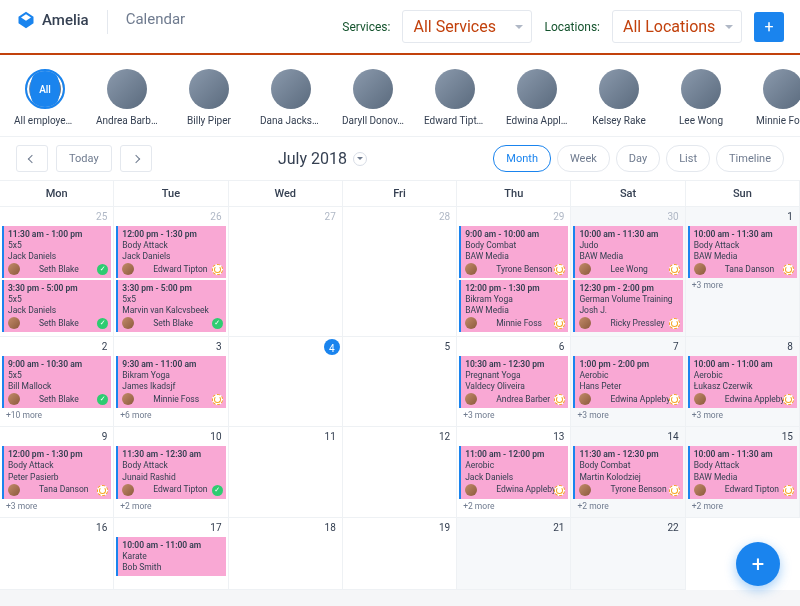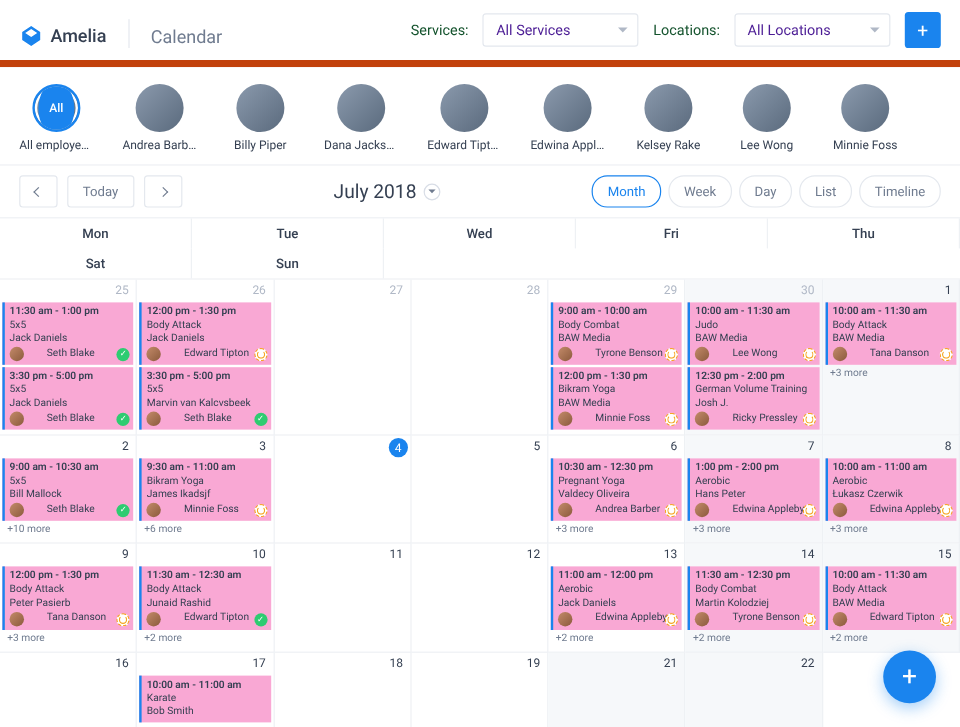--- a/index.html
+++ b/index.html
@@ -1,45 +1,45 @@
 <!DOCTYPE html>
 <html><head>
 <meta charset="utf-8">
 <style>
 *{box-sizing:border-box;margin:0;padding:0;font-family:-apple-system,BlinkMacSystemFont,"Segoe UI",Roboto,sans-serif}
 body{background:#f5f6f8;color:#354052;font-size:12px;width:800px;overflow:hidden}
-.header{background:#fff;display:flex;align-items:flex-end;padding:10px 16px;border-bottom:6px solid #c2410c}
+.header{background:#fff;display:flex;align-items:flex-start;padding:10px 16px;border-bottom:2px solid #c2410c}
 .logo{display:flex;align-items:center;gap:6px;font-size:15px;font-weight:500;color:#354052}
 .logo svg{width:20px;height:20px}
 .divider{width:1px;height:24px;background:#e4e8ee;margin:0 18px}
 .header-title{font-size:15px;color:#6f7b8f}
 .header-right{margin-left:auto;display:flex;align-items:center;gap:12px}
 .filter-label{font-size:12px;color:#14532d}
-.select{border:1px solid #e4e8ee;border-radius:3px;padding:6px 24px 6px 10px;font-size:12px;color:#4c1d95;background:#fff;position:relative;min-width:130px}
+.select{border:1px solid #e4e8ee;border-radius:3px;padding:6px 24px 6px 10px;font-size:16px;color:#c2410c;background:#fff;position:relative;min-width:130px}
 .select::after{content:"";position:absolute;right:8px;top:50%;transform:translateY(-50%);border-left:4px solid transparent;border-right:4px solid transparent;border-top:4px solid #b0b8c6}
 .add-btn{width:30px;height:30px;background:#1a84ee;border-radius:3px;display:flex;align-items:center;justify-content:center;color:#fff;font-size:16px;cursor:pointer}
 .employees{background:#fff;padding:14px 16px 10px;display:flex;gap:24px;overflow:hidden}
 .emp{display:flex;flex-direction:column;align-items:center;gap:6px;min-width:58px;cursor:pointer}
 .emp-avatar{width:40px;height:40px;border-radius:50%;background:linear-gradient(135deg,#8b9aad,#5a6a7d);display:flex;align-items:center;justify-content:center;color:#fff;font-size:10px;font-weight:500;position:relative;overflow:hidden}
 .emp.active .emp-avatar{border:2px solid #1a84ee;box-shadow:0 0 0 2px #fff inset}
 .emp.active .emp-avatar-inner{width:30px;height:45px;border-radius:50%;background:#1a84ee;display:flex;align-items:center;justify-content:center}
 .emp-name{font-size:10px;color:#354052;text-align:center;white-space:nowrap;max-width:62px;overflow:hidden;text-overflow:ellipsis}
 .toolbar{background:#fff;padding:8px 16px;display:flex;align-items:center;border-top:1px solid #eef1f4}
 .nav-btns{display:flex;gap:8px}
 .nav-btn{border:1px solid #e4e8ee;background:#fff;border-radius:3px;padding:6px 12px;font-size:11px;color:#6f7b8f;cursor:pointer;display:flex;align-items:center}
 .chev{display:inline-block;width:6px;height:6px;border-top:1.5px solid #6f7b8f;border-right:1.5px solid #6f7b8f}
 .chev.left{transform:rotate(-135deg)}
 .chev.right{transform:rotate(45deg)}
 .month-label{margin:0 auto;font-size:16px;color:#354052;display:flex;align-items:center;gap:6px}
 .month-label .dd{width:14px;height:14px;border-radius:50%;border:1px solid #d8dde6;display:flex;align-items:center;justify-content:center}
 .view-btns{display:flex;gap:6px}
 .view-btn{border:1px solid #e4e8ee;background:#fff;border-radius:13px;padding:6px 12px;font-size:11px;color:#6f7b8f;cursor:pointer}
 .view-btn.active{color:#1a84ee;border-color:#1a84ee}
 .calendar{background:#fff;width:100%}
-.cal-head{display:grid;grid-template-columns:repeat(5,1fr);border-top:1px solid #eef1f4;border-bottom:1px solid #eef1f4}
+.cal-head{display:grid;grid-template-columns:repeat(7,1fr);border-top:1px solid #eef1f4;border-bottom:1px solid #eef1f4}
 .cal-head-cell{padding:6px;text-align:center;font-size:11px;color:#354052;font-weight:500;border-right:1px solid #eef1f4}
 .cal-body{display:grid;grid-template-columns:repeat(7,1fr)}
 .cal-cell{border-right:1px solid #eef1f4;border-bottom:1px solid #eef1f4;min-height:72px;padding:2px 2px 4px;position:relative;font-size:9px}
 .cal-cell.weekend{background:#f6f8fa}
 .day-num{text-align:right;font-size:10px;color:#b0b8c6;padding:2px 4px}
 .day-num.today{display:inline-block;float:right;background:#1a84ee;color:#fff;width:16px;height:16px;border-radius:50%;text-align:center;line-height:16px}
 .day-num.dark{color:#354052}
 .event{background:#f9a8d4;border-left:2px solid #1a84ee;padding:3px 4px;margin-top:2px;color:#354052;line-height:1.3;position:relative}
 .event .time{font-size:8.5px;font-weight:600}
 .event .title{font-size:8.5px}
@@ -90,20 +90,24 @@
     <div class="emp">
       <div class="emp-avatar"></div>
       <div class="emp-name">Billy Piper</div>
     </div>
     <div class="emp">
       <div class="emp-avatar"></div>
       <div class="emp-name">Dana Jackson</div>
     </div>
     <div class="emp">
       <div class="emp-avatar"></div>
+      <div class="emp-name">Daryll Donov...</div>
+    </div>
+    <div class="emp">
+      <div class="emp-avatar"></div>
       <div class="emp-name">Edward Tipton</div>
     </div>
     <div class="emp">
       <div class="emp-avatar"></div>
       <div class="emp-name">Edwina Appl...</div>
     </div>
     <div class="emp">
       <div class="emp-avatar"></div>
       <div class="emp-name">Kelsey Rake</div>
     </div>

